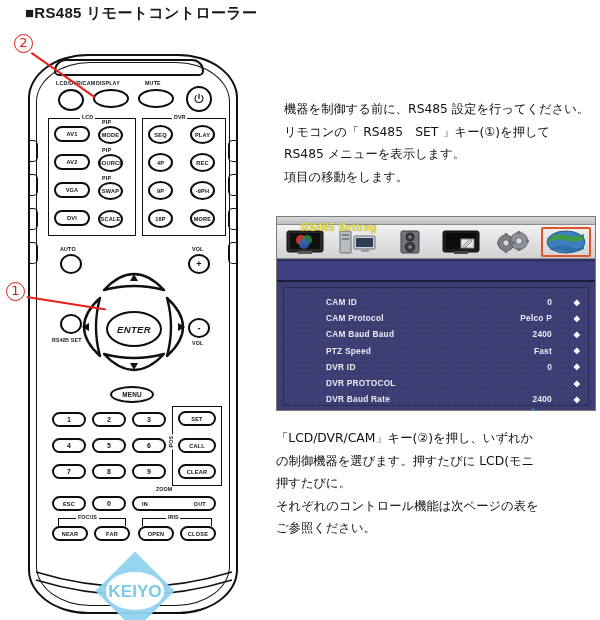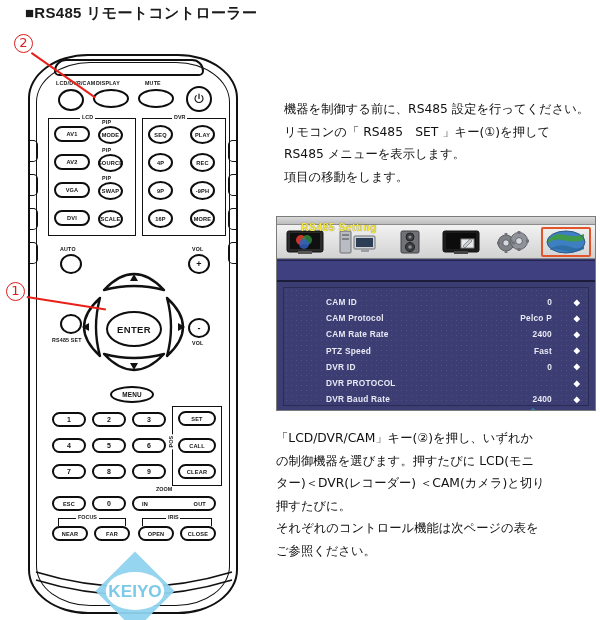--- a/index.html
+++ b/index.html
@@ -89,21 +89,21 @@
   }
 
   
   .dpad-arrow { position:absolute; }
   .dpad-arrow svg { display:block; }
 
   #enter-key {
     position:absolute; left:76px; top:255px; width:56px; height:36px;
     border:2.4px solid #0d0d0d; border-radius:50%;
     display:flex; align-items:center; justify-content:center;
-    font-size:9.5px; font-weight:700; letter-spacing:.4px;
+    font-size:9.5px; font-weight:700; letter-spacing:.4px;font-style:italic;
   }
 
   
   #remote-keiyo {
     position:absolute; left:62px; top:492px; width:86px; height:86px; z-index:5;
   }
 
   
   #right-column {
     position:absolute; left:272px; top:0; width:328px; height:620px;
@@ -434,21 +434,21 @@
         <span class="r-mark">◆</span>
       </div>
 
       <div class="osd-row">
         <span class="r-label">CAM Protocol</span>
         <span class="r-value">Pelco P</span>
         <span class="r-mark">◆</span>
       </div>
 
       <div class="osd-row">
-        <span class="r-label">CAM Rate Rate</span>
+        <span class="r-label">CAM Baud Baud</span>
         <span class="r-value">2400</span>
         <span class="r-mark">◆</span>
       </div>
 
       <div class="osd-row">
         <span class="r-label">PTZ Speed</span>
         <span class="r-value">Fast</span>
         <span class="r-mark">◆</span>
       </div>
 
@@ -475,18 +475,17 @@
           <ellipse cx="50" cy="44" rx="33" ry="17" fill="#2b5f86" opacity=".55"></ellipse>
           <text x="50" y="50" text-anchor="middle" font-family="Liberation Sans, sans-serif" font-size="19" font-weight="700" fill="#7fd2f0">KEIYO</text>
         </svg>
       </div>
     </div>
   </div>
 
   <div class="jp-para" id="para-bottom">
     <div>「LCD/DVR/CAM」キー(②)を押し、いずれか</div>
     <div>の制御機器を選びます。押すたびに LCD(モニ</div>
-    <div>ター)＜DVR(レコーダー) ＜CAM(カメラ)と切り</div>
     <div>押すたびに。</div>
     <div>それぞれのコントロール機能は次ページの表を</div>
     <div>ご参照ください。</div>
   </div>
 </div>
 
 </body></html>

